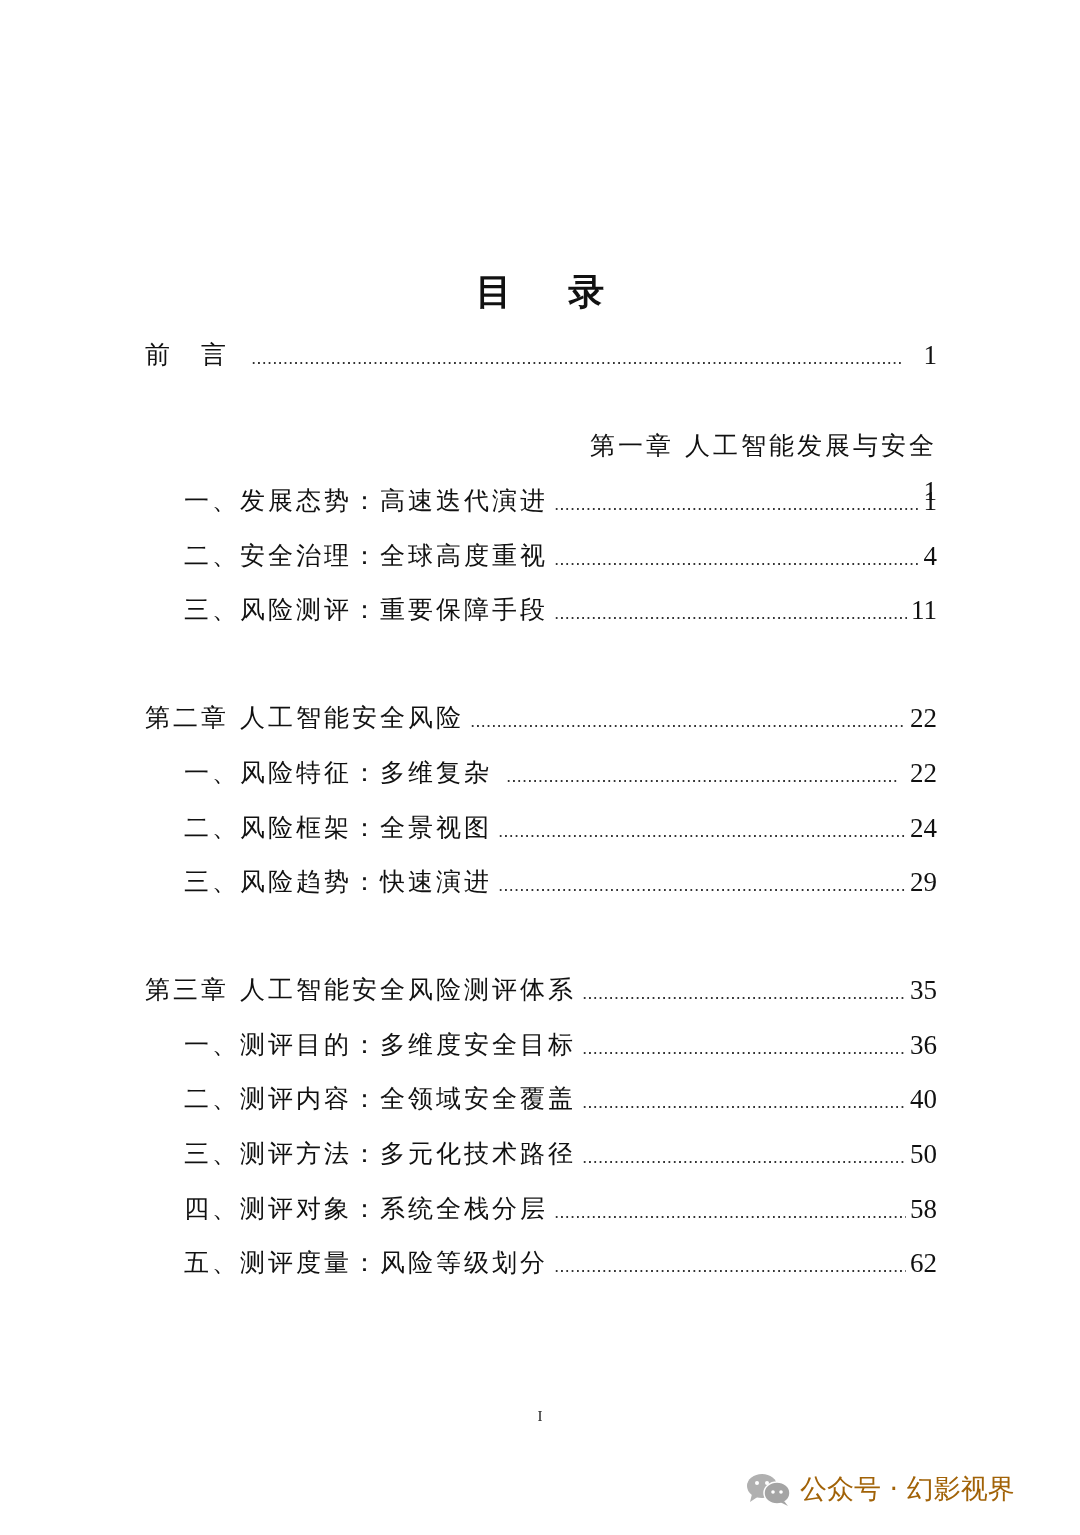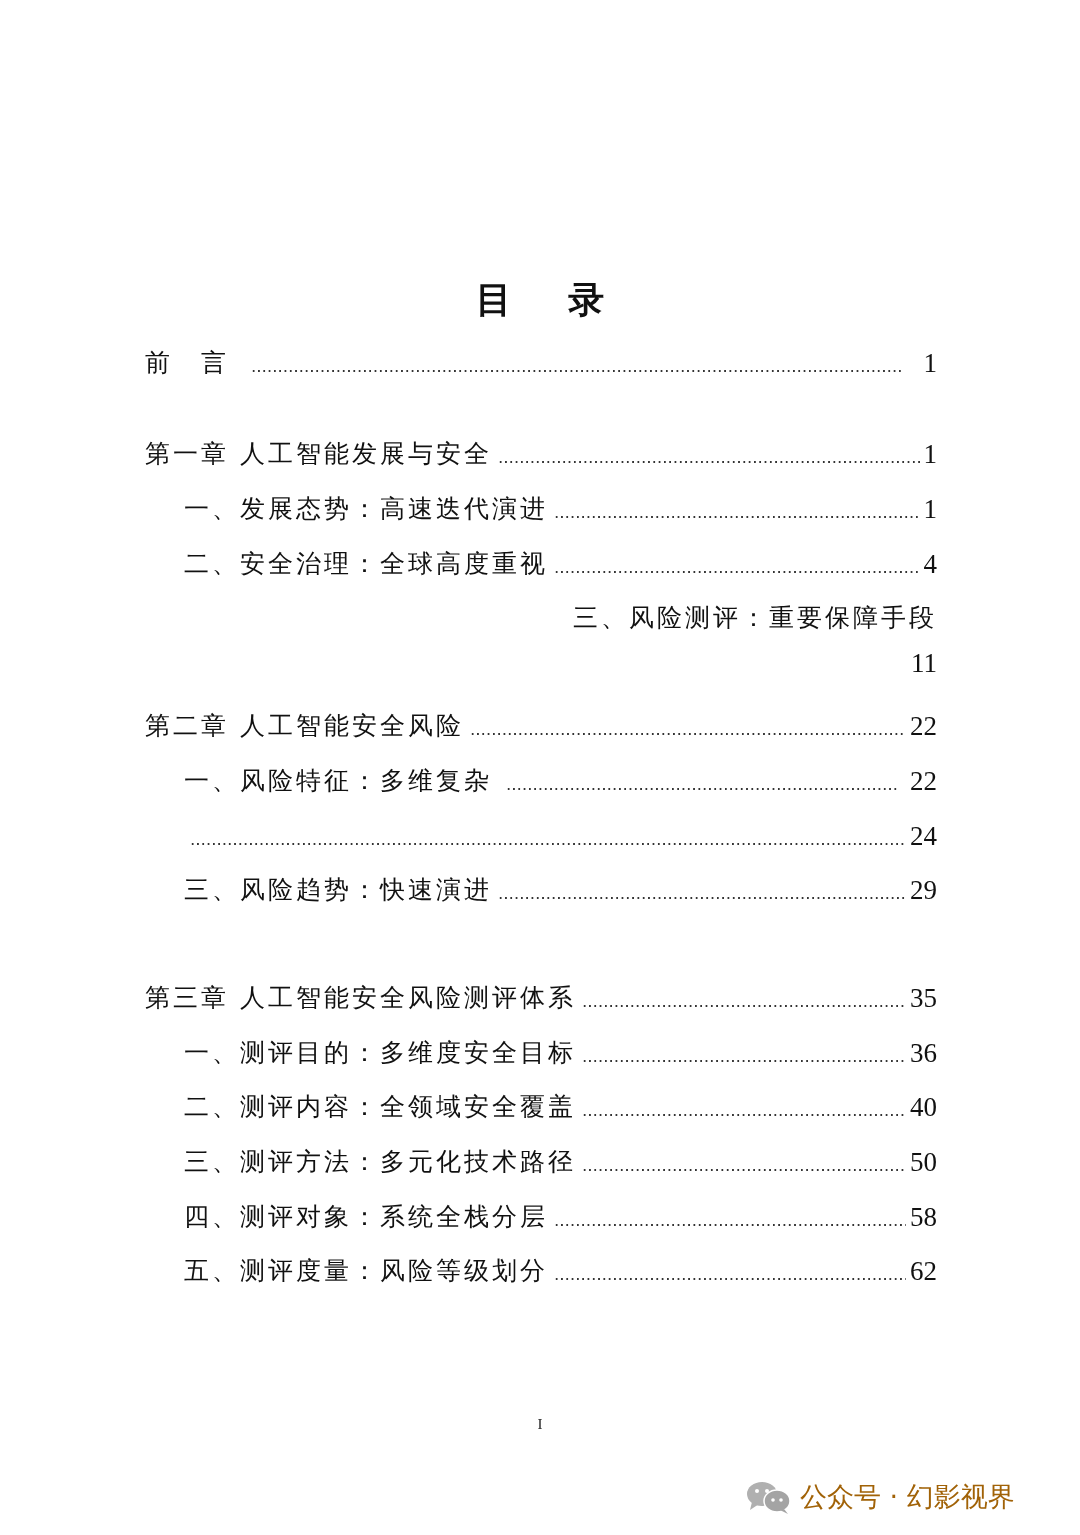--- a/index.html
+++ b/index.html
@@ -10,21 +10,21 @@
     body {
       width: 1080px;
       height: 1535px;
       position: relative;
       overflow: hidden;
       font-family: "DejaVu Serif", "Liberation Serif", serif;
       color: #111111;
     }
     .page {
       position: absolute;
-      left: 0; top: 8px;
+      left: 0; top: 0;
       width: 1080px; height: 1489px;
       background: #ffffff;
       text-decoration: underline;
     }
     .toc-title {
       position: absolute;
       left: 0; width: 1080px;
       top: 266px;
       text-align: center;
       font-size: 36px;
@@ -94,51 +94,52 @@
 
 <div class="page">
   <div class="toc-title">目 录</div>
 
   <div id="toc-container">
       <div class="toc-row" style="top: 337px; gap: 16px;">
         <span class="toc-label">前　言</span>
         <span class="toc-leader"></span>
         <span class="toc-page">1</span>
       </div>
-      <div class="toc-row" style="top: 428px;">
+      <div class="toc-row" style="top: 428px; flex-direction: column;">
         <span class="toc-label">第一章 人工智能发展与安全</span>
         <span class="toc-leader"></span>
         <span class="toc-page">1</span>
       </div>
       <div class="toc-row sub" style="top: 483px;">
         <span class="toc-label">一、发展态势：高速迭代演进</span>
         <span class="toc-leader"></span>
         <span class="toc-page">1</span>
       </div>
       <div class="toc-row sub" style="top: 538px;">
         <span class="toc-label">二、安全治理：全球高度重视</span>
         <span class="toc-leader"></span>
         <span class="toc-page">4</span>
       </div>
-      <div class="toc-row sub" style="top: 592px; flex-direction: column;">
+      <div class="toc-row sub" style="top: 592px;">
         <span class="toc-label">三、风险测评：重要保障手段</span>
         <span class="toc-leader"></span>
         <span class="toc-page">11</span>
       </div>
       <div class="toc-row" style="top: 700px;">
         <span class="toc-label">第二章 人工智能安全风险</span>
         <span class="toc-leader"></span>
         <span class="toc-page">22</span>
       </div>
       <div class="toc-row sub" style="top: 755px; gap: 8px;">
         <span class="toc-label">一、风险特征：多维复杂</span>
         <span class="toc-leader"></span>
         <span class="toc-page">22</span>
       </div>
       <div class="toc-row sub" style="top: 810px;">
+        <span class="toc-label">二、风险框架：全景视图</span>
         <span class="toc-leader"></span>
         <span class="toc-page">24</span>
       </div>
       <div class="toc-row sub" style="top: 864px;">
         <span class="toc-label">三、风险趋势：快速演进</span>
         <span class="toc-leader"></span>
         <span class="toc-page">29</span>
       </div>
       <div class="toc-row" style="top: 972px;">
         <span class="toc-label">第三章 人工智能安全风险测评体系</span>

